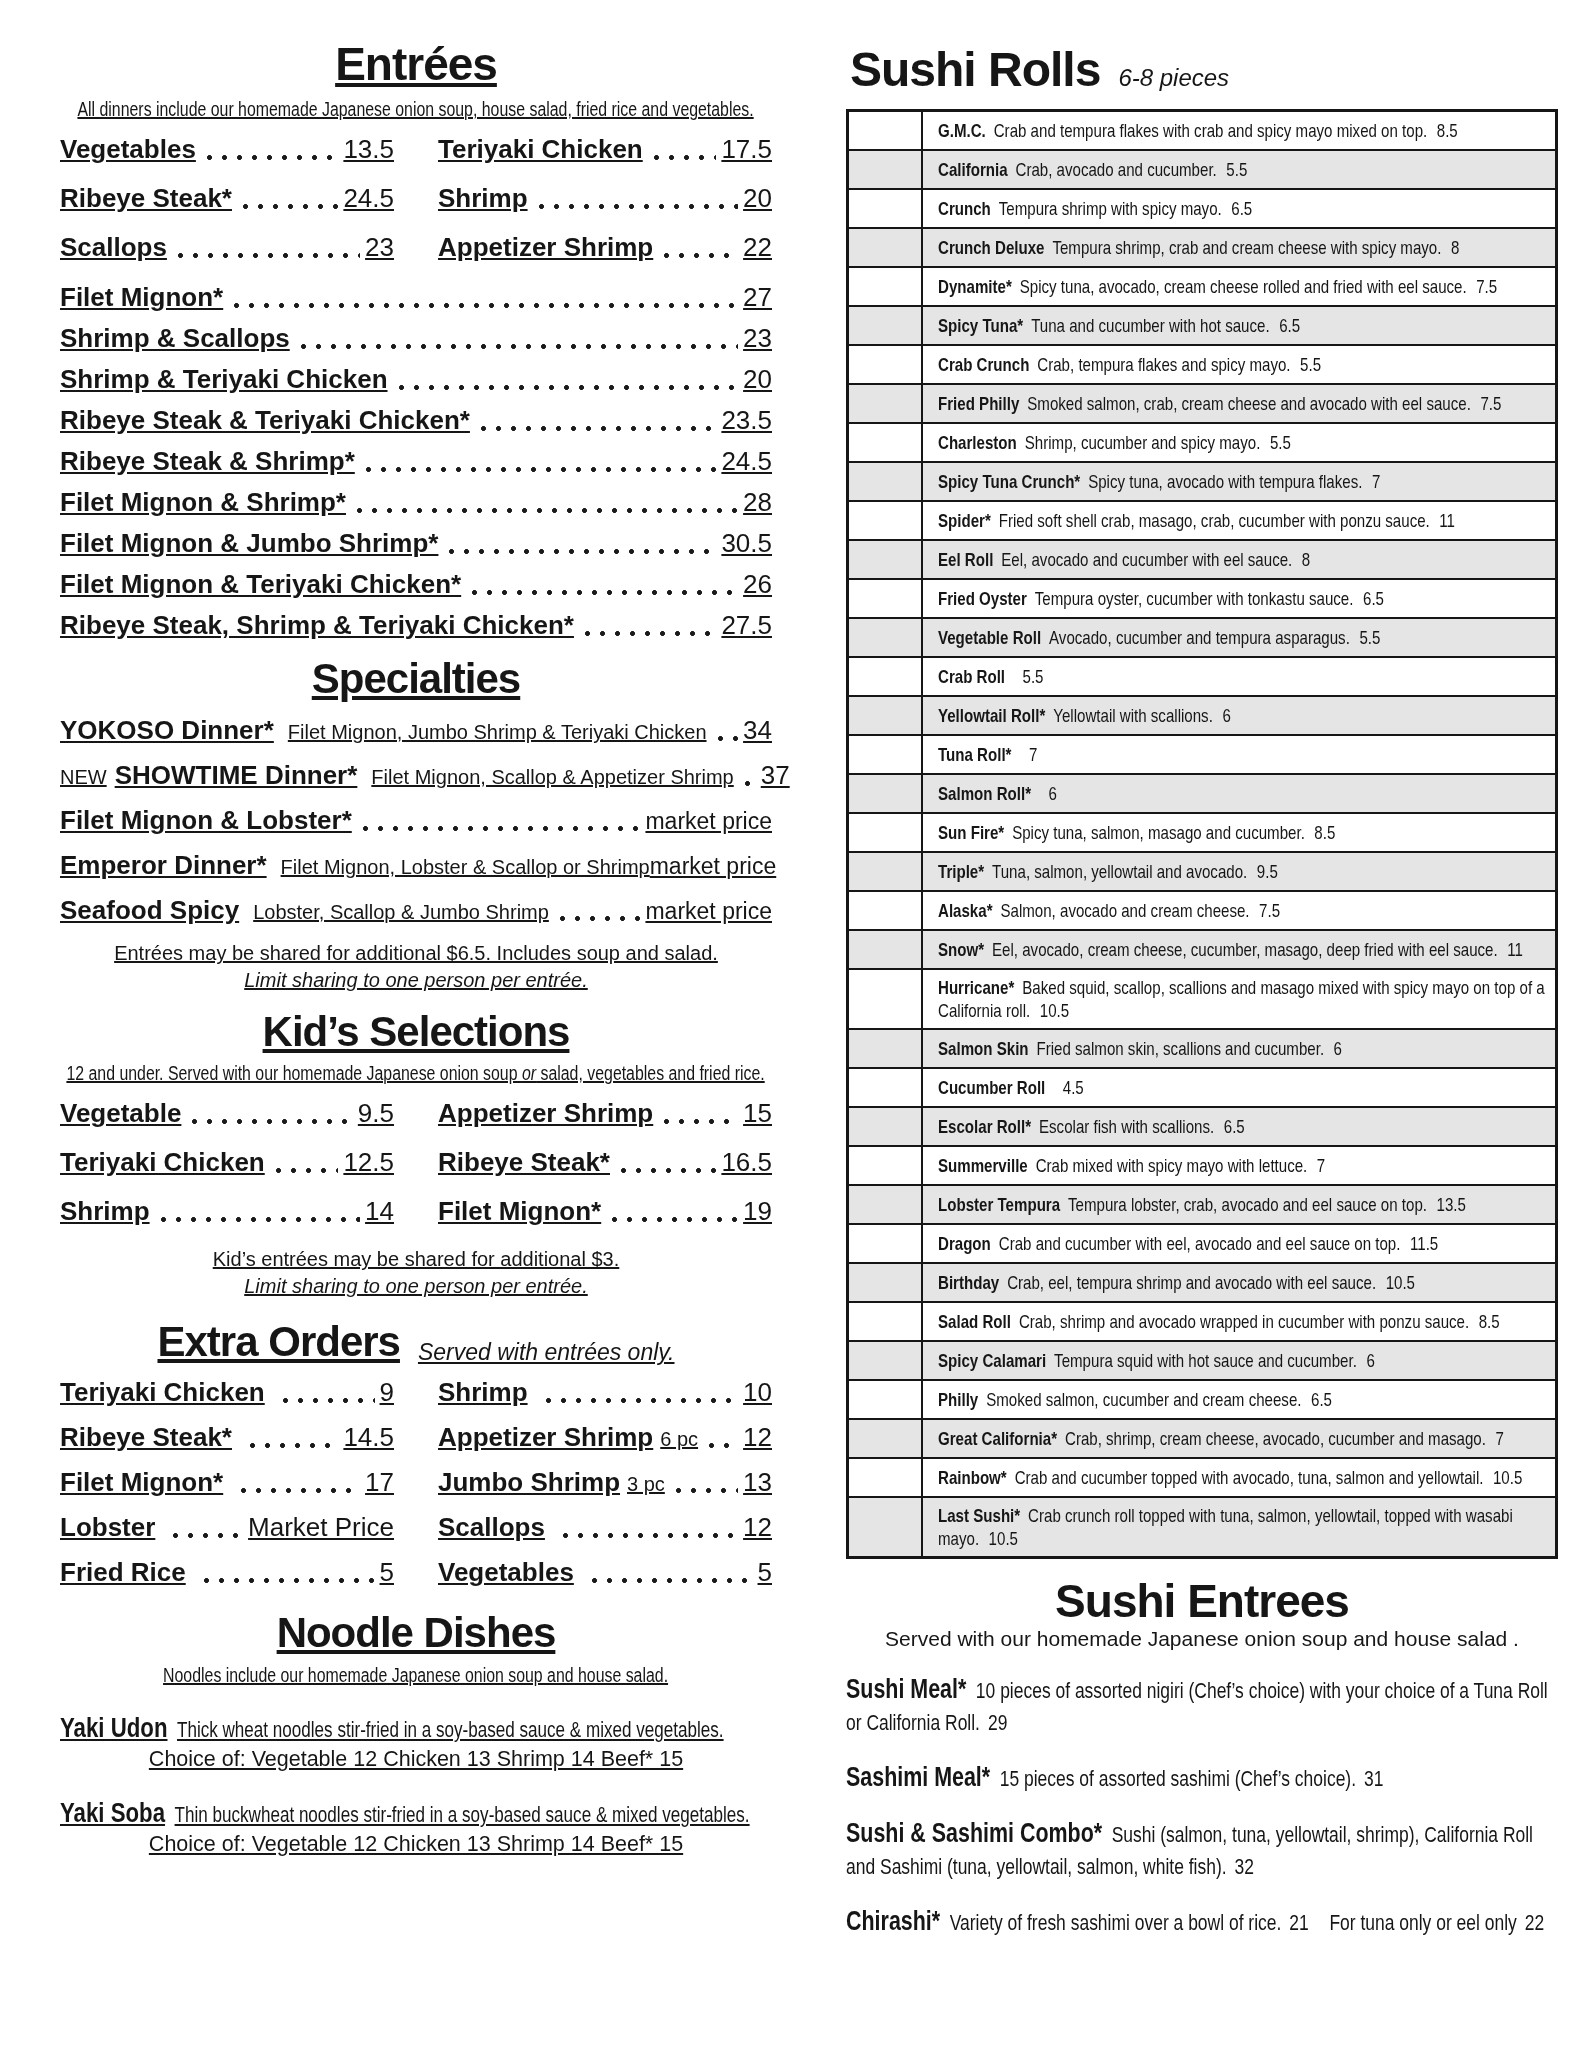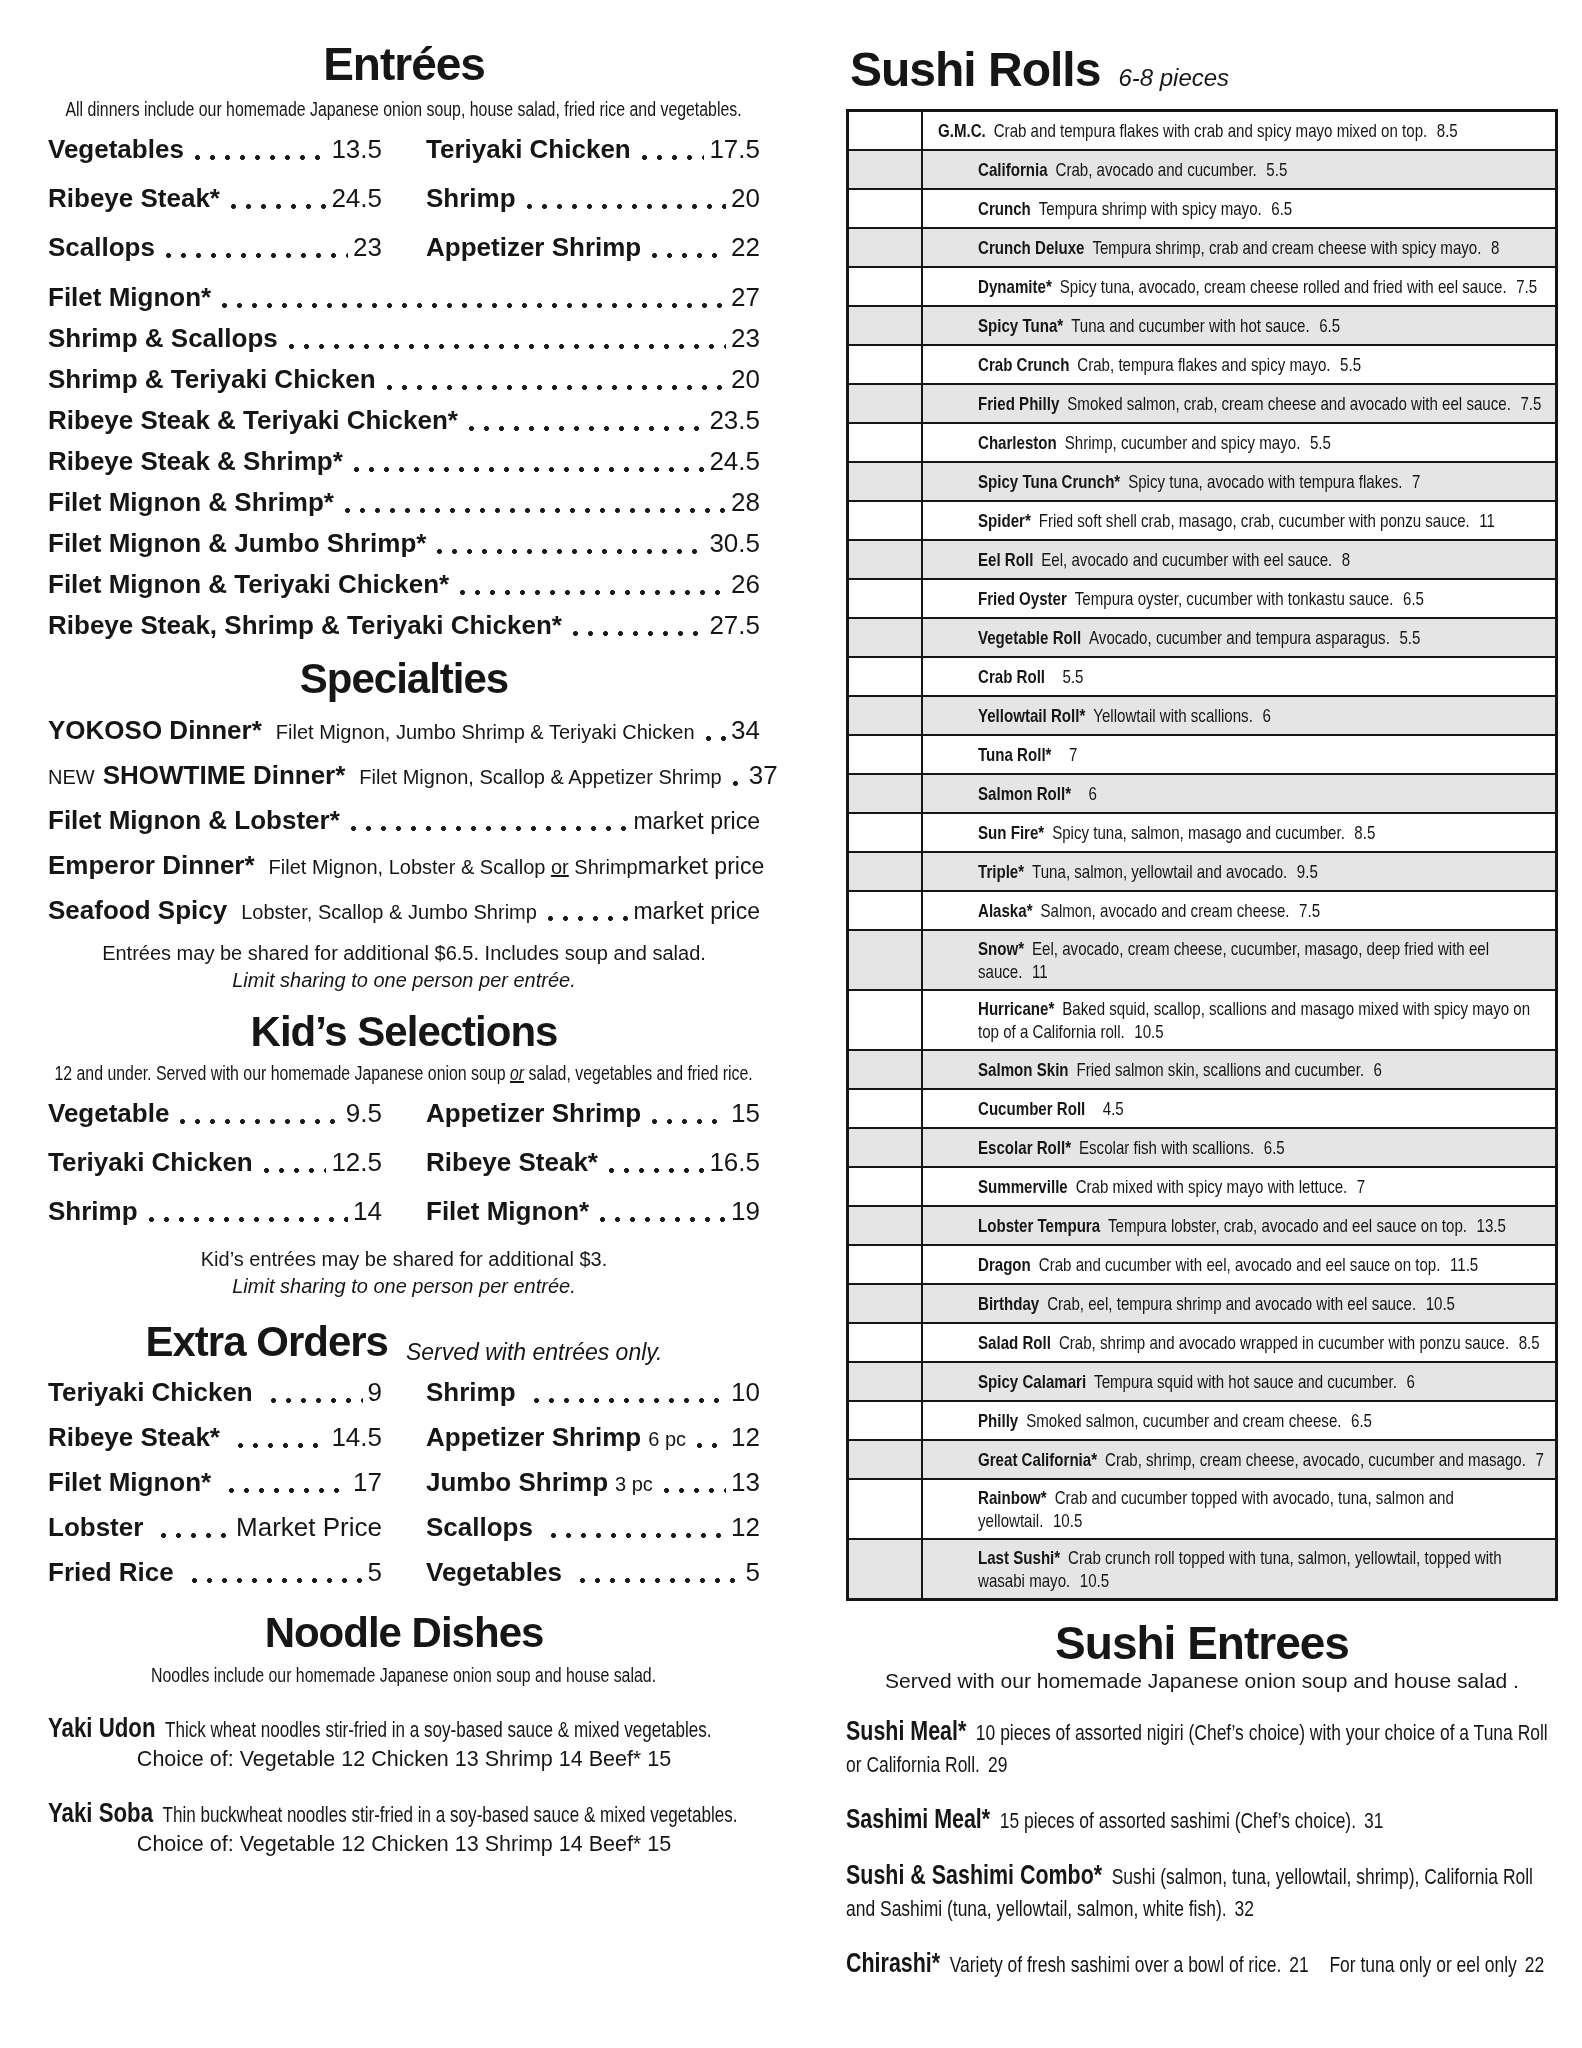--- a/index.html
+++ b/index.html
@@ -1,19 +1,19 @@
 <!DOCTYPE html>
 <html><head>
 <meta charset="utf-8">
 <style>
   html,body{margin:0;padding:0;background:#888;}
   .page{position:relative;width:1582px;height:2048px;background:#ffffff;color:#161616;
         font-family:"Liberation Sans", sans-serif;overflow:hidden;}
   .col{position:absolute;top:40px;}
-  .left{left:48px;width:712px;}
+  .left{left:60px;width:712px;text-decoration:underline;}
   .right{left:846px;width:712px;}
 
   
   .t-lg{font-size:46px;font-weight:bold;text-align:center;letter-spacing:-1px;margin:0 0 10px;line-height:1.05;}
   .t-md{font-size:42px;font-weight:bold;text-align:center;letter-spacing:-1px;margin:16px 0 8px;line-height:1.05;}
 
   
   .squeeze-c{width:126%;margin-left:-13%;transform:scaleX(.794);transform-origin:center;
              text-align:center;white-space:nowrap;}
   .squeeze-l{width:126%;transform:scaleX(.794);transform-origin:left center;}
@@ -55,21 +55,21 @@
   .n-line{font-size:21.5px;line-height:30px;white-space:nowrap;}
   .n-name{font-size:28px;font-weight:bold;margin-right:12px;}
   .n-choice{font-size:21.5px;text-align:center;margin-top:2px;}
 
   
   .sr-head{display:flex;align-items:baseline;margin:2px 0 0 4px;}
   .sr-title{font-size:48px;font-weight:bold;letter-spacing:-1px;}
   .sr-pieces{font-size:24px;font-style:italic;margin-left:18px;}
   .sr-table{border:3px solid #161616;margin-top:12px;}
   .sr-row{display:flex;min-height:37px;}
-  .sr-row + .sr-row{border-top:2px solid #161616;gap:40px;}
+  .sr-row + .sr-row{border-top:2px solid #161616;}
   .sr-row:nth-child(even){background:#e5e5e5;}
   .sr-photo{flex:0 0 72px;border-right:2px solid #161616;}
   .sr-text{flex:1;display:flex;flex-direction:column;justify-content:center;
            padding:6px 10px 6px 15px;font-size:19px;line-height:23px;}
   .sr-name{font-weight:bold;margin-right:10px;}
   .sr-price{margin-left:12px;}
 
   
   .se-sub{font-size:21px;text-align:center;margin:2px 0 6px;}
   .se-item{margin-top:22px;font-size:22px;line-height:32px;}

